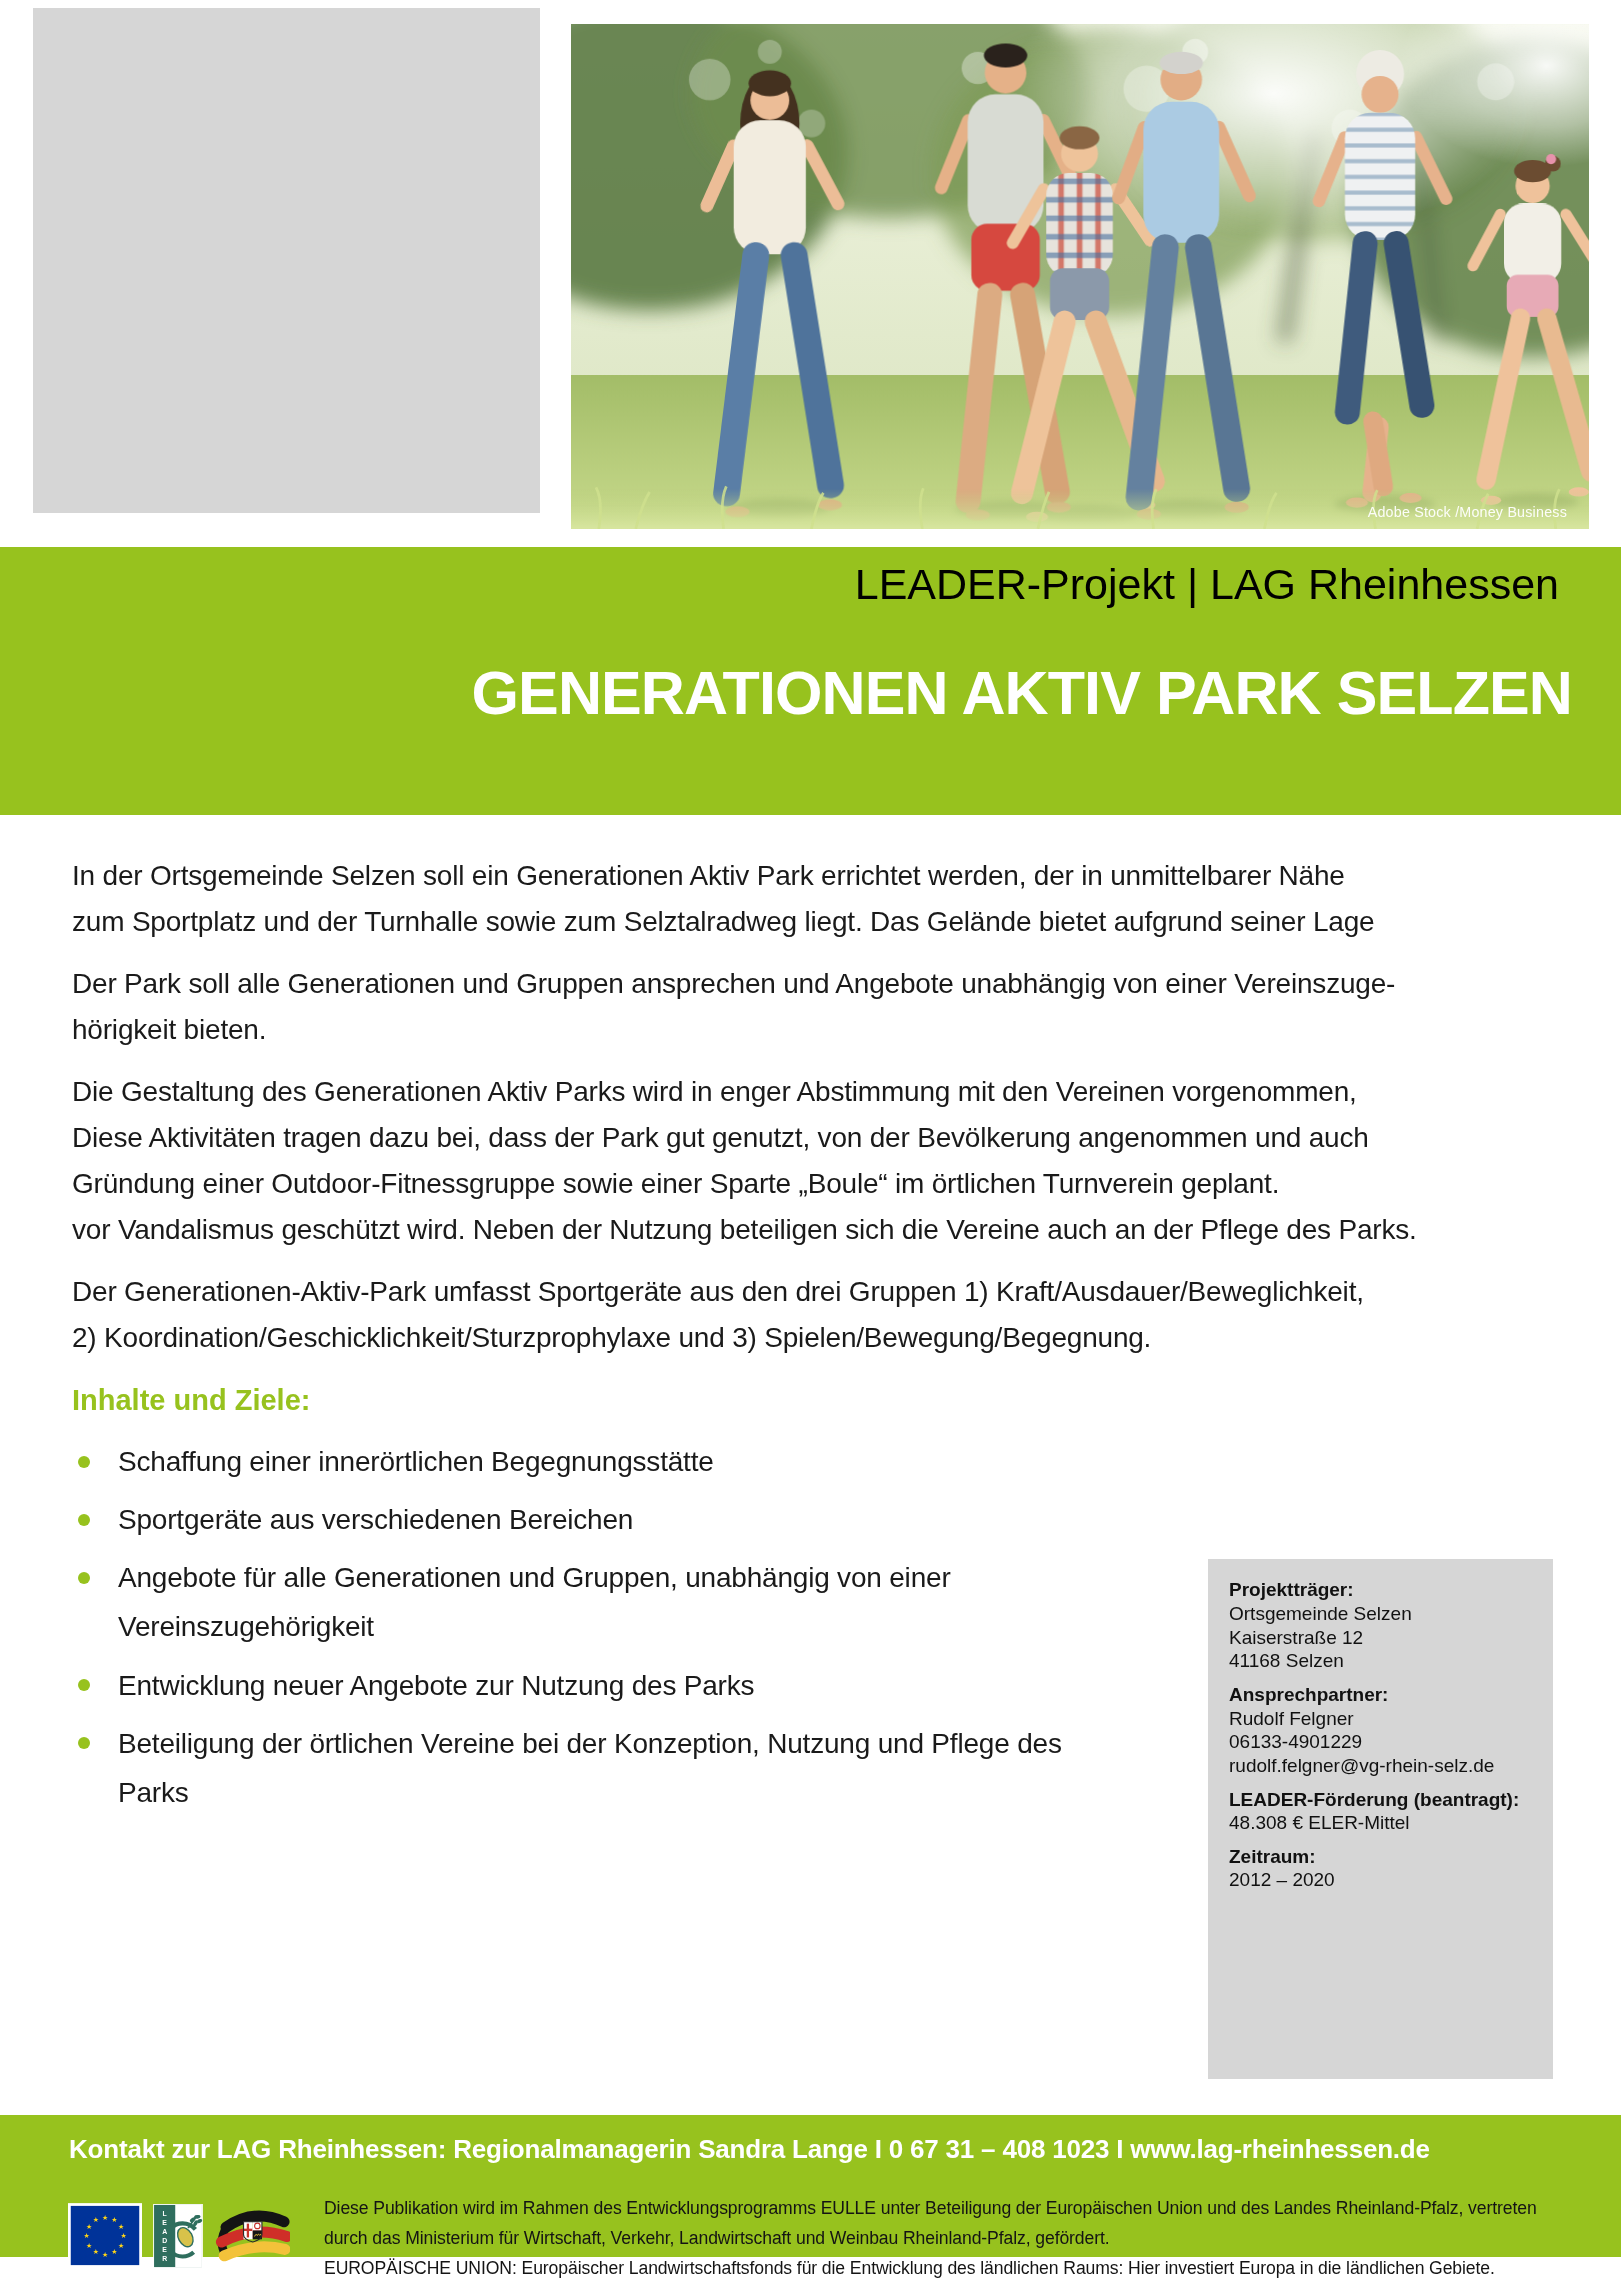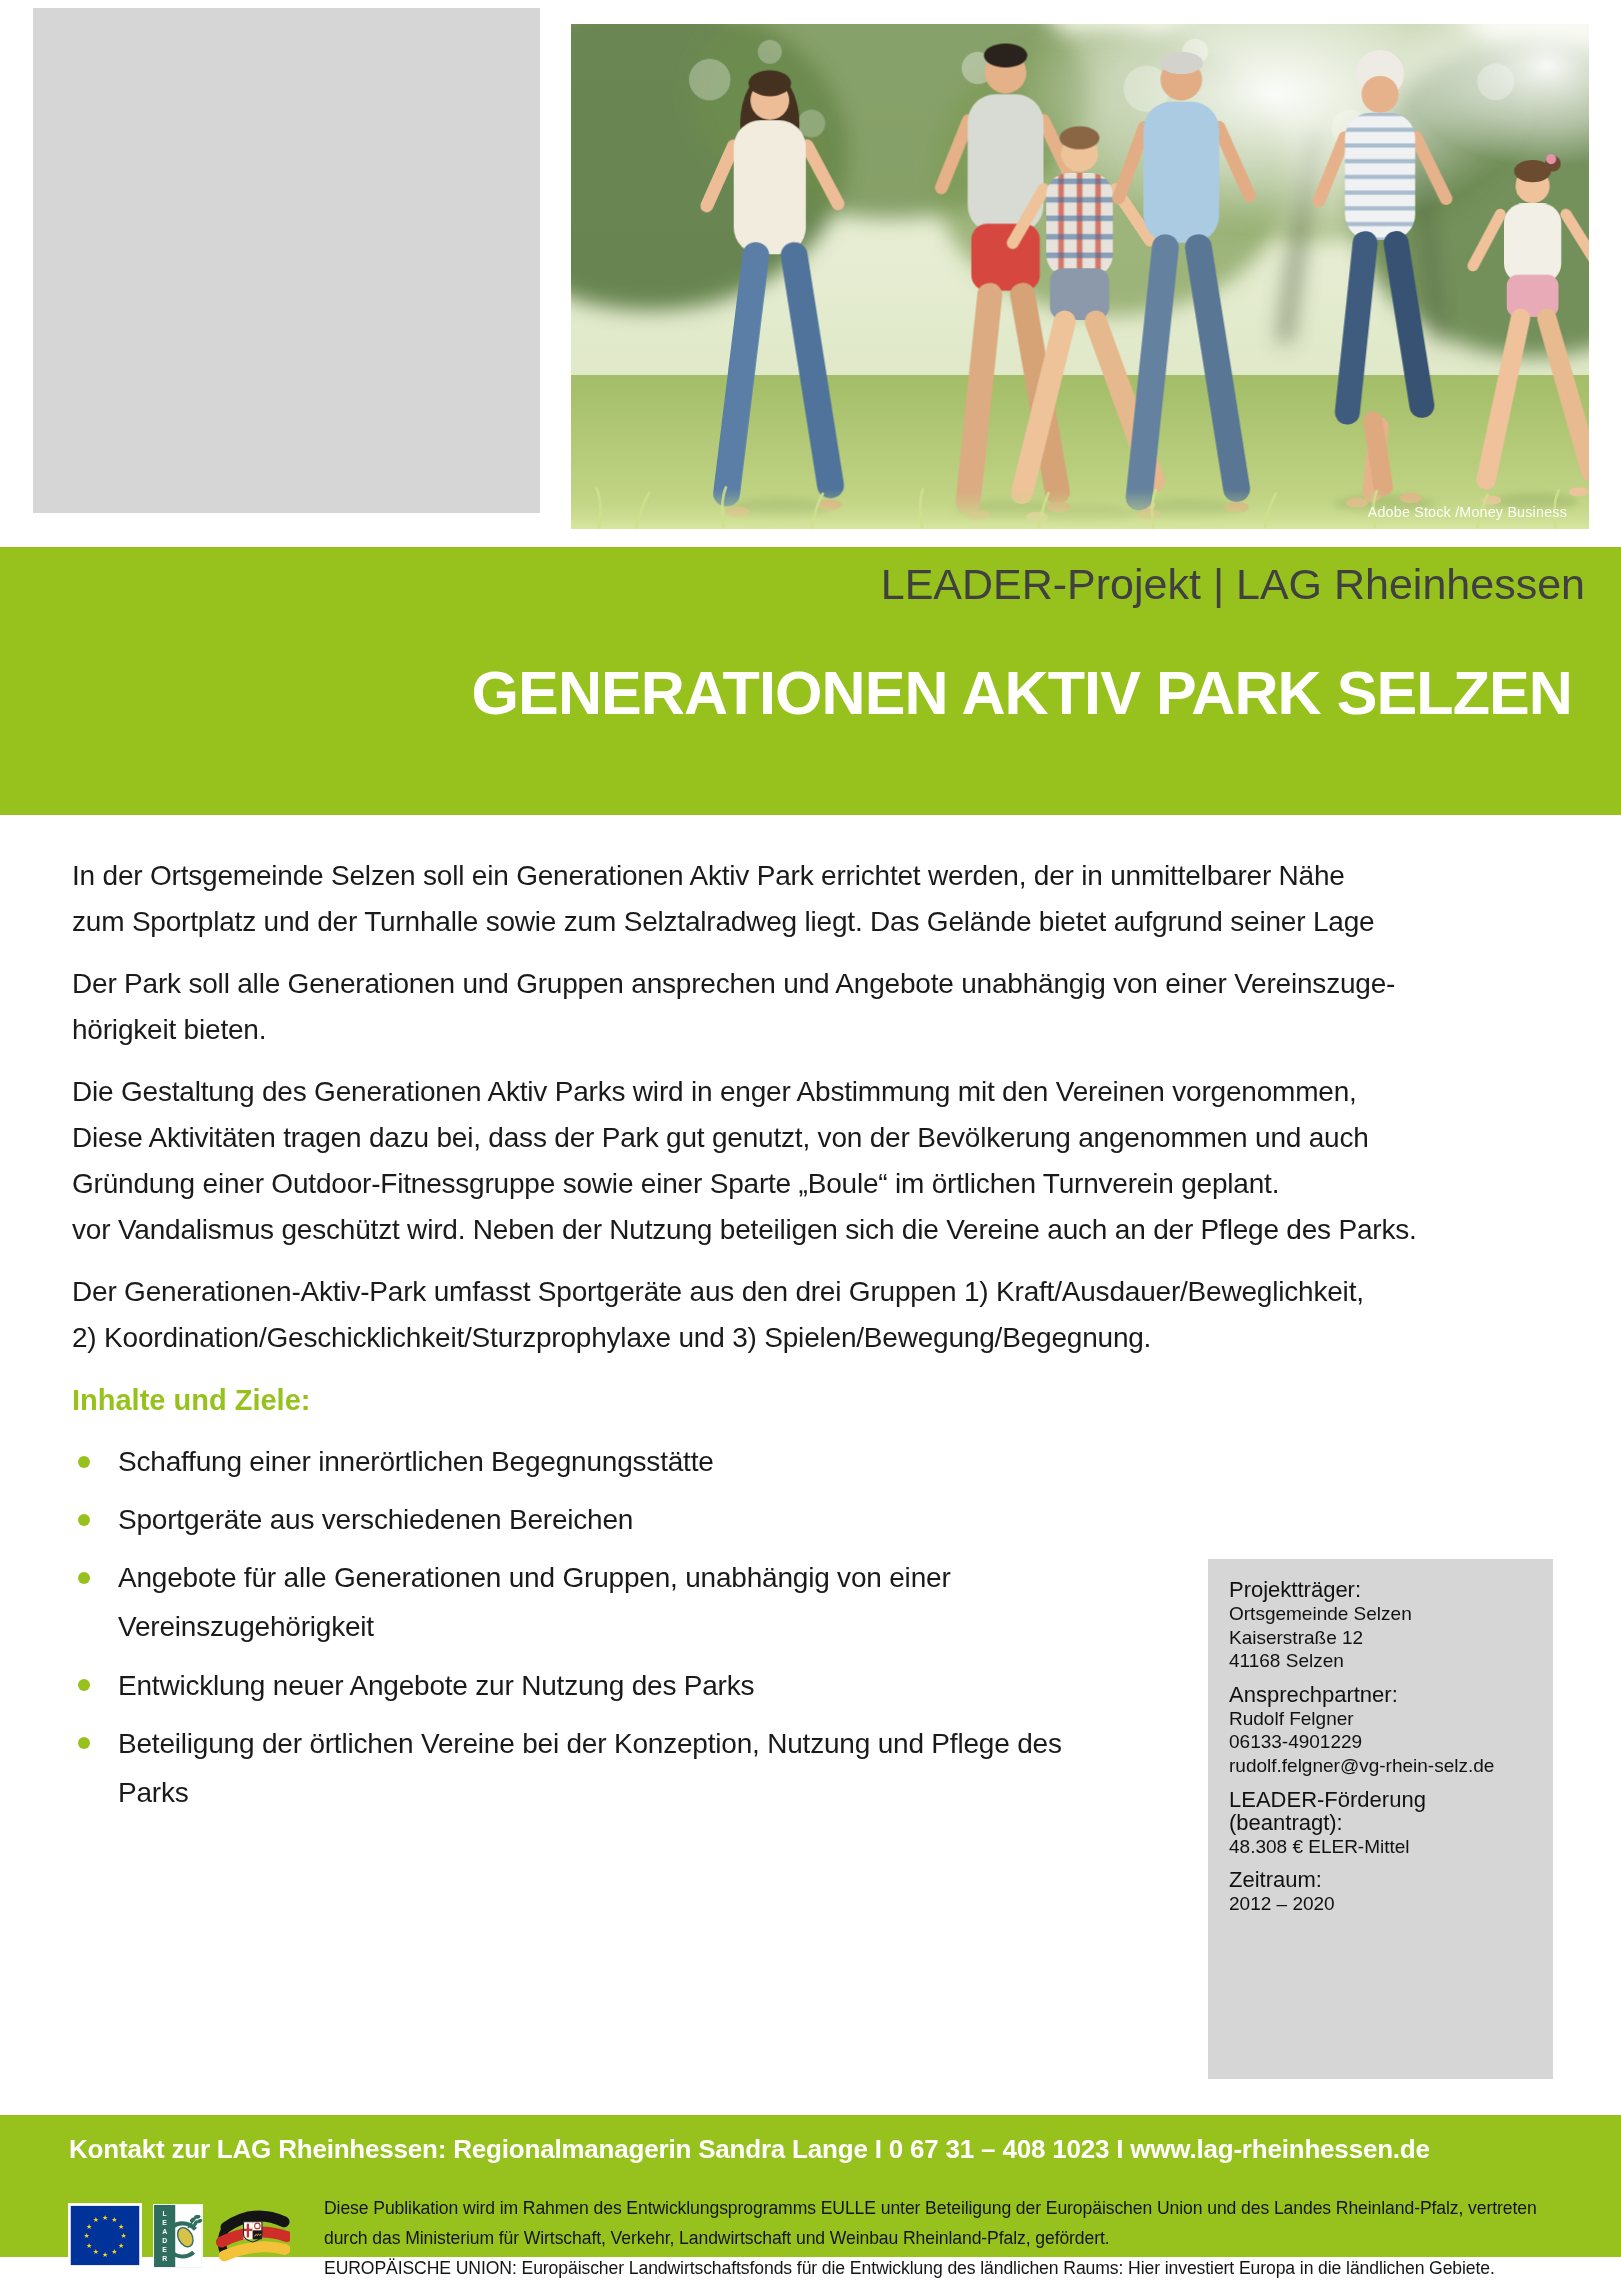--- a/index.html
+++ b/index.html
@@ -28,22 +28,22 @@
   .photo-credit{
     position:absolute;right:22px;bottom:9.2px;
     color:#ffffff;font-size:14.3px;letter-spacing:0.2px;opacity:.95;
   }
   
   .banner{
     position:absolute;left:0;top:547px;width:1621px;height:268px;
     background:var(--green);
   }
   .banner-kicker{
-    position:absolute;right:36px;top:12px;
-    font-size:43px;line-height:51px;color:#404040;
+    position:absolute;right:62px;top:12px;
+    font-size:43px;line-height:51px;color:#000000;
     white-space:nowrap;
   }
   .banner-title{
     position:absolute;right:49px;top:112px;
     font-size:61px;line-height:69px;font-weight:bold;color:#ffffff;
     letter-spacing:-0.9px;white-space:nowrap;
   }
   
   .content{position:absolute;left:72px;top:853px;width:1507px;}
   .para{margin:0 0 16px 0;}
@@ -60,21 +60,21 @@
   .dot{
     position:absolute;left:5.5px;top:18.5px;width:12px;height:12px;border-radius:50%;
     background:var(--green);
   }
   
   .infobox{
     position:absolute;left:1208px;top:1559px;width:345px;height:520px;
     background:var(--gray);box-sizing:border-box;padding:19.4px 21px;
   }
   .infoblock{margin-bottom:10.2px;}
-  .info-label{font-size:22px;line-height:23.6px;font-weight:normal;color:#111111;}
+  .info-label{font-size:19px;line-height:23.6px;font-weight:bold;color:#111111;}
   .info-line{font-size:19px;line-height:23.6px;color:#111111;}
   
   .footer{
     position:absolute;left:0;top:2115px;width:1621px;height:142px;
     background:var(--green);
   }
   .contact-line{
     position:absolute;left:69px;top:18.5px;
     font-size:26px;font-weight:bold;color:#ffffff;white-space:nowrap;letter-spacing:-0.2px;
   }

